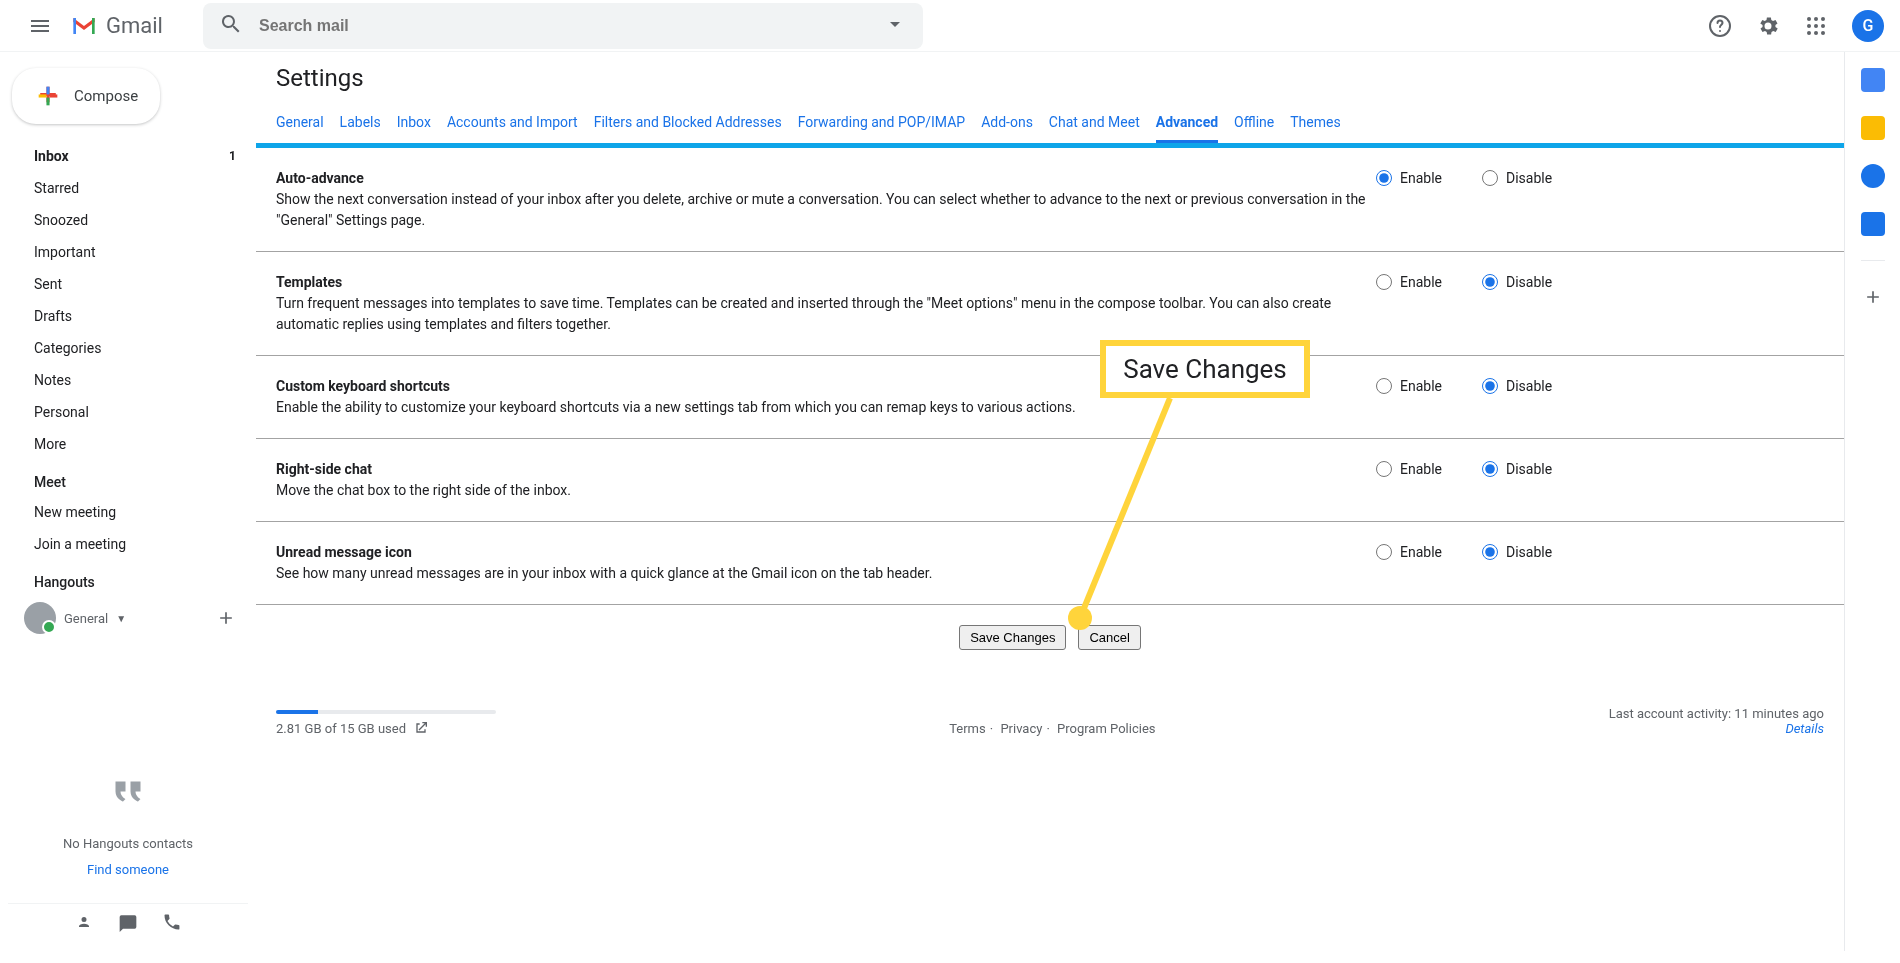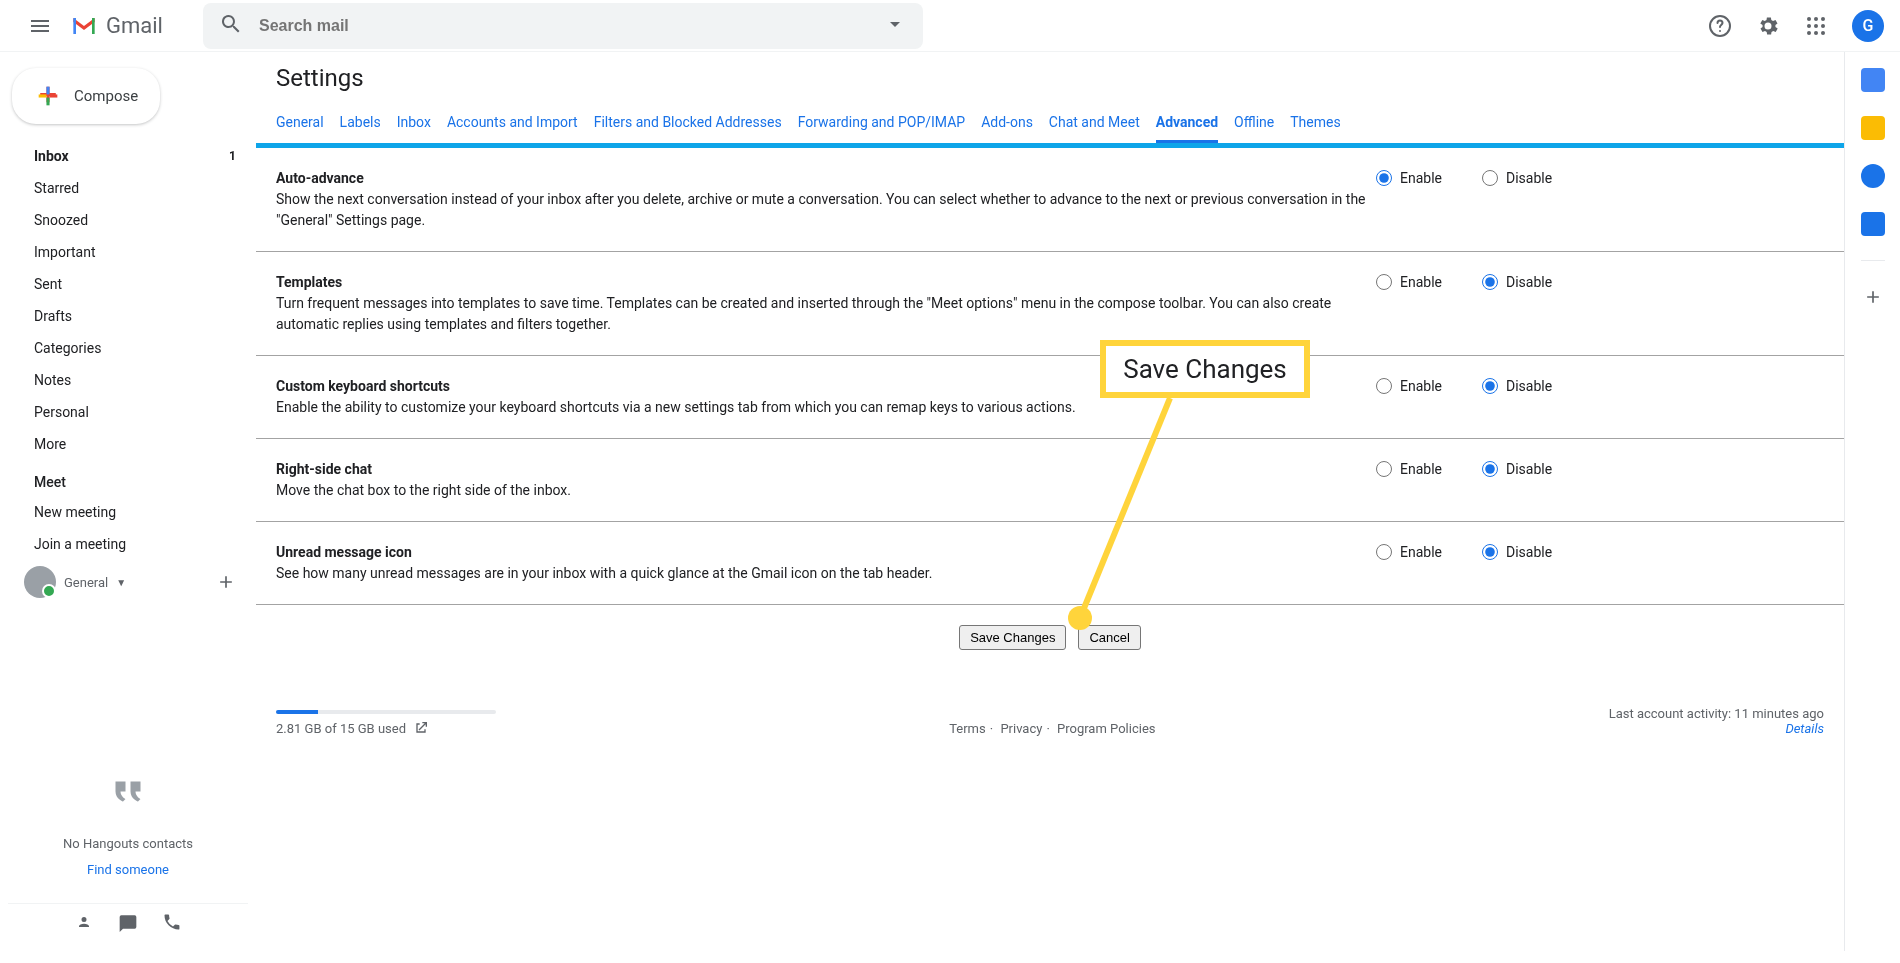--- a/index.html
+++ b/index.html
@@ -189,20 +189,21 @@
     <div class="section-h">Meet</div>
     <ul class="nav">
       <li>
           <span>New meeting</span>
         </li>
       <li>
           <span>Join a meeting</span>
         </li>
     </ul>
 
+    <div class="section-h">Hangouts</div>
     <div class="hangouts-row">
       <div class="presence"></div>
       <span class="name">General</span>
       <span style="font-size:10px;color:#5f6368;">▼</span>
       <span class="plus">
           <svg viewBox="0 0 24 24">
             <path d="M19 13h-6v6h-2v-6H5v-2h6V5h2v6h6z"></path>
           </svg>
         </span>
     </div>

